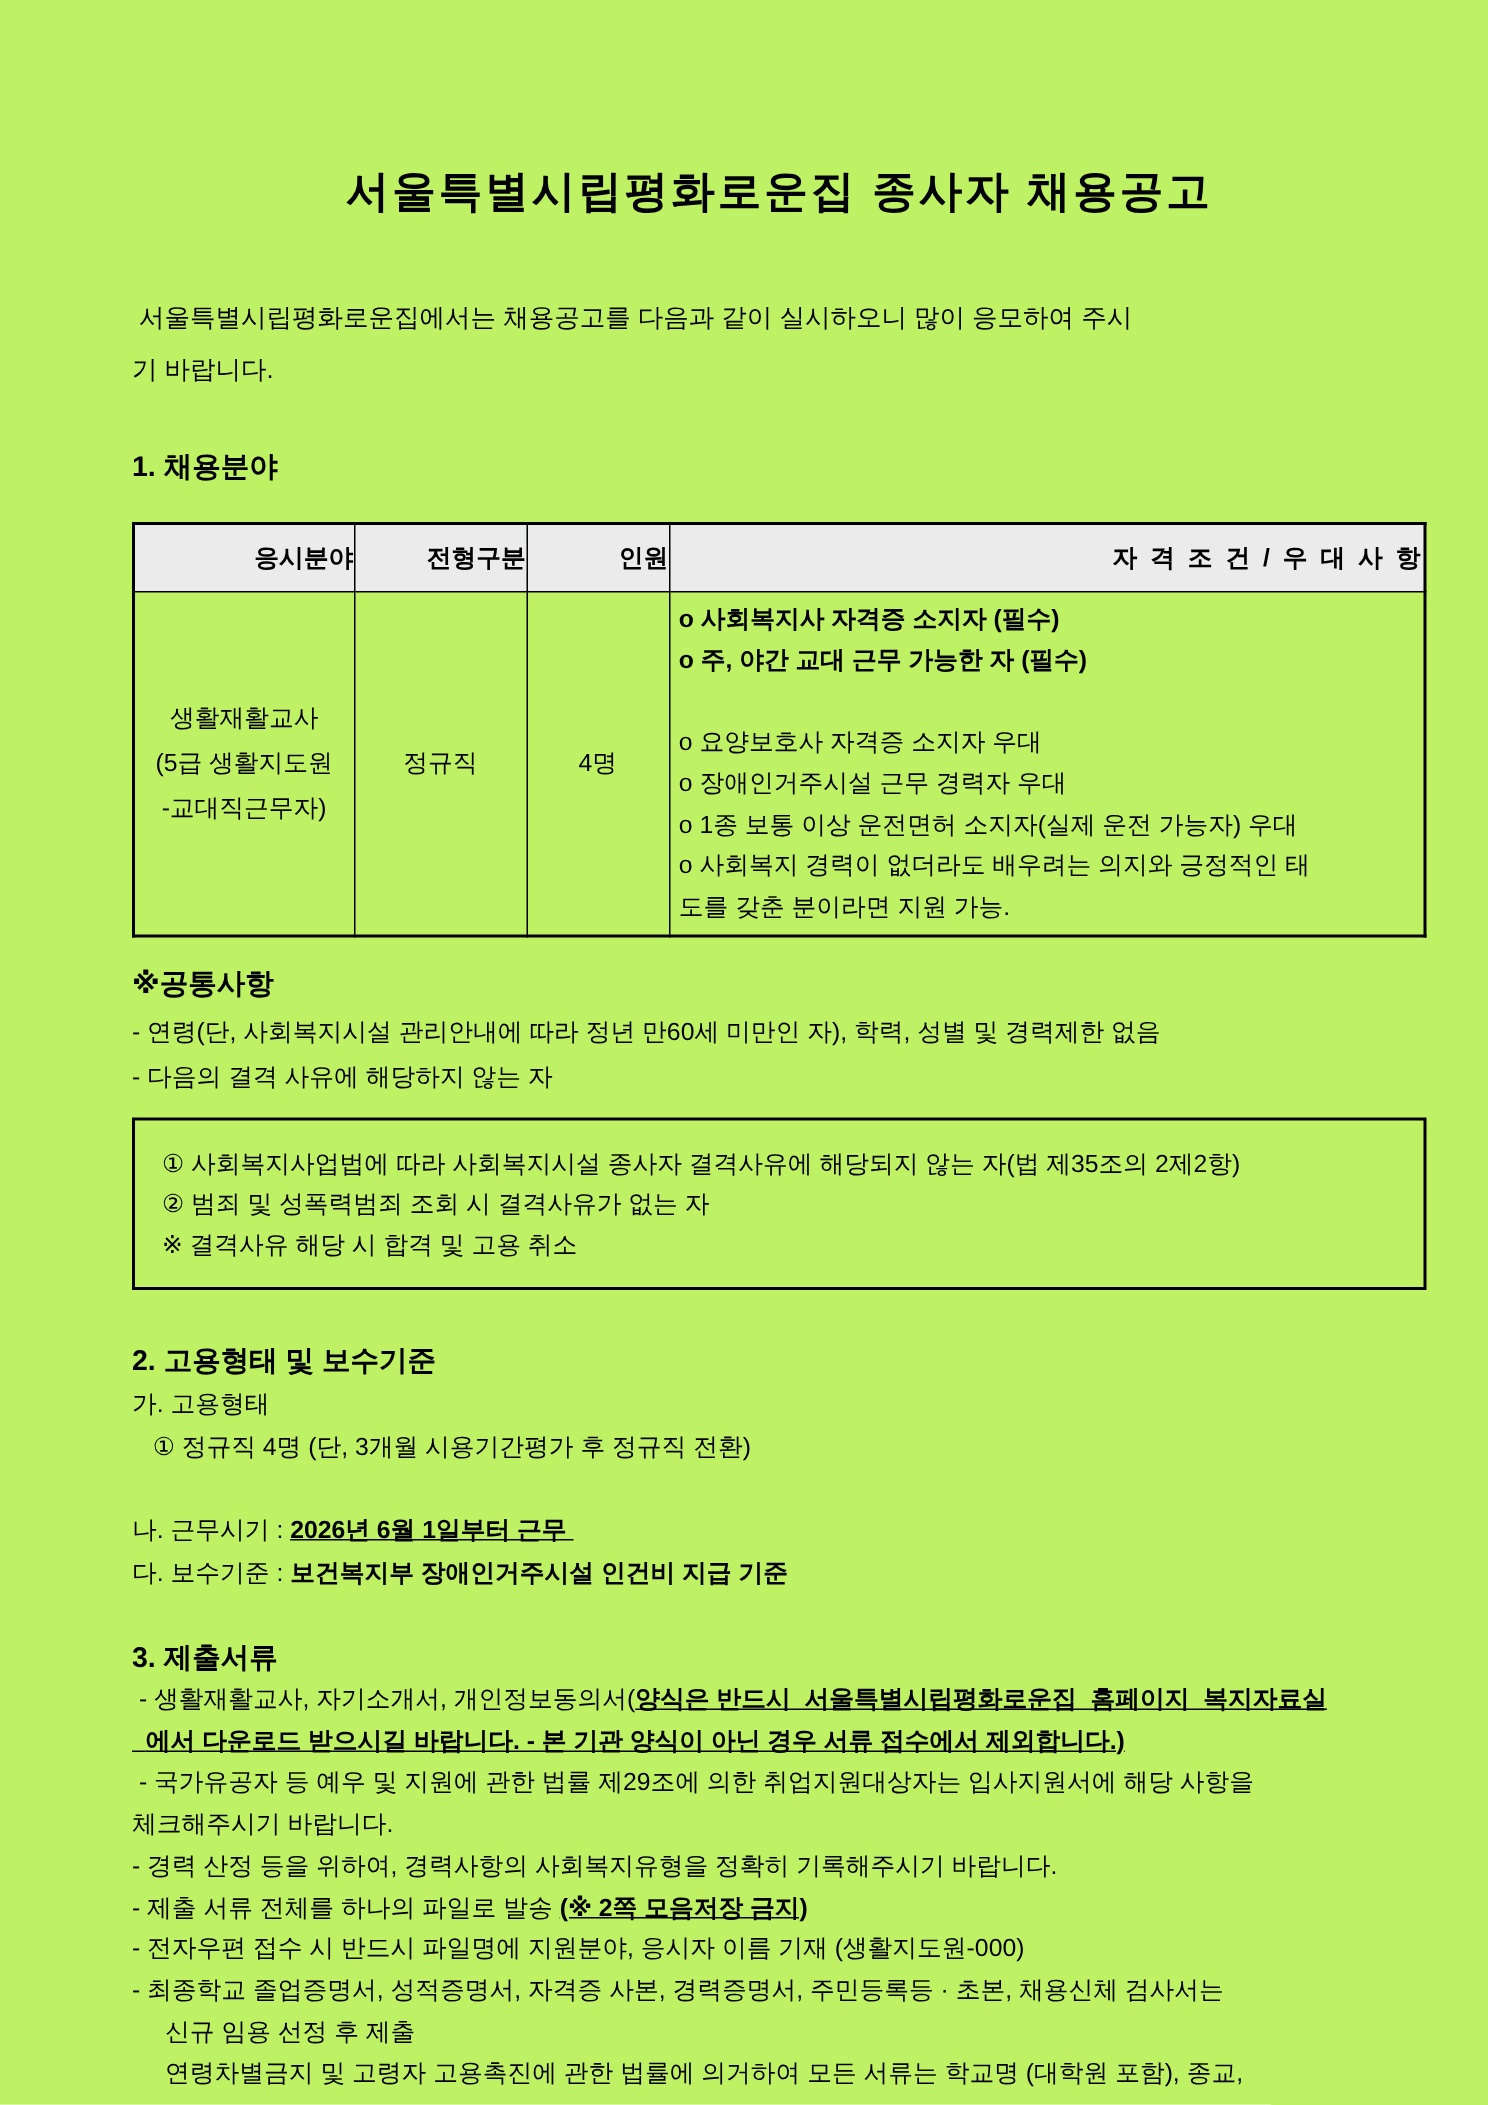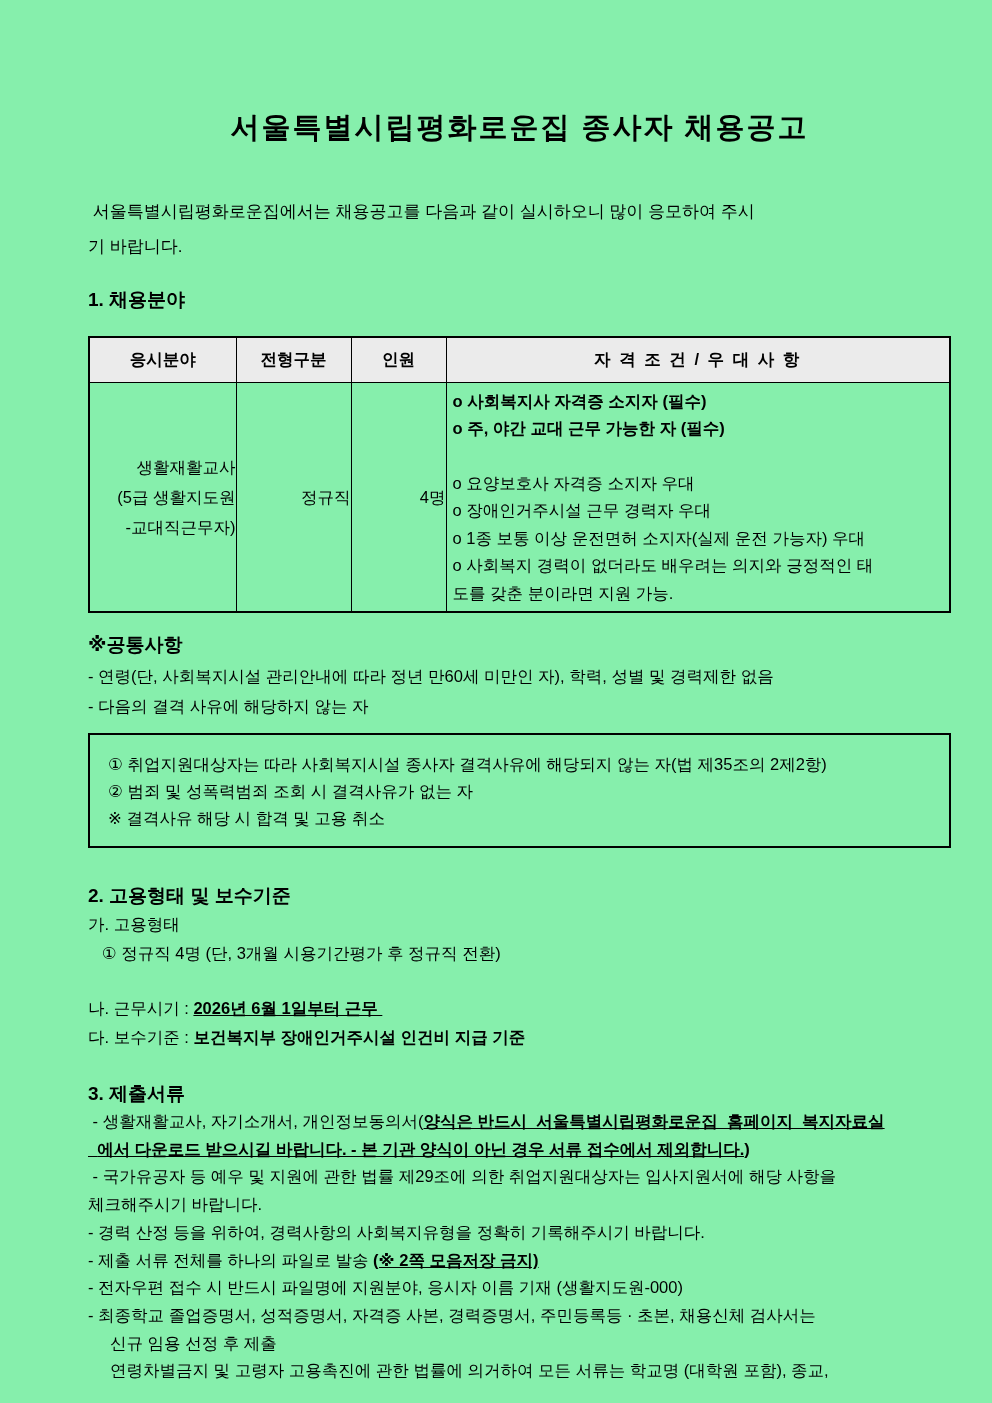--- a/index.html
+++ b/index.html
@@ -5,36 +5,36 @@
   * { margin: 0; padding: 0; box-sizing: border-box; }
   html, body { background: #ffffff; }
   body {
     width: 992px; height: 1403px;
     font-family: "Liberation Sans", "DejaVu Sans", sans-serif;
     color: #000;
   }
   .page {
     width: 992px; height: 1403px;
     padding: 108px 41px 0 88px;
-    background: #86efac;
+    background: #bef264;
   }
   .doc-title {
     text-align: center;
     font-size: 29px;
     font-weight: 900;
     letter-spacing: 2px;
     margin-bottom: 46px;
   }
   .line {
     font-size: 16.5px;
     line-height: 28px;
     white-space: pre-wrap;
   }
   .intro .line { line-height: 35px; font-size: 17px; }
-  .intro { margin-bottom: 22px; }
+  .intro { margin-bottom: 34px; }
   .sec-heading {
     font-size: 19px;
     font-weight: bold;
     line-height: 28px;
     white-space: pre-wrap;
   }
   .sec1-heading { margin-bottom: 22px; }
 
   table.recruit {
     width: 100%;
@@ -42,26 +42,26 @@
     border: 2px solid #000;
   }
   table.recruit th, table.recruit td {
     border: 1px solid #000;
     font-size: 16.5px;
   }
   table.recruit th {
     background: #ebebeb;
     height: 45px;
     font-weight: bold;
-    text-align: center;
+    text-align: right;
     vertical-align: middle;
   }
   th.qual-head { letter-spacing: 2px; }
   td.center-cell {
-    text-align: right;
+    text-align: center;
     vertical-align: middle;
     height: 187px;
     line-height: 30px;
     white-space: pre-wrap;
   }
   td.qual-cell {
     vertical-align: top;
     padding: 5px 6px 4px 6px;
     border-radius: 22px;
   }
@@ -135,21 +135,21 @@
         </td>
       </tr>
     </tbody>
   </table>
 
   <div class="common">
     <div class="sec-heading common-heading">※공통사항</div>
     <div class="line">- 연령(단, 사회복지시설 관리안내에 따라 정년 만60세 미만인 자), 학력, 성별 및 경력제한 없음</div>
     <div class="line">- 다음의 결격 사유에 해당하지 않는 자</div>
     <div class="exclusion-box">
-      <div class="line">① 취업지원대상자는 따라 사회복지시설 종사자 결격사유에 해당되지 않는 자(법 제35조의 2제2항)</div>
+      <div class="line">① 사회복지사업법에 따라 사회복지시설 종사자 결격사유에 해당되지 않는 자(법 제35조의 2제2항)</div>
       <div class="line">② 범죄 및 성폭력범죄 조회 시 결격사유가 없는 자</div>
       <div class="line">※ 결격사유 해당 시 합격 및 고용 취소</div>
     </div>
   </div>
 
   <div class="sec2">
     <div class="sec-heading">2. 고용형태 및 보수기준</div>
     <div class="line">가. 고용형태</div>
     <div class="line">   ① 정규직 4명 (단, 3개월 시용기간평가 후 정규직 전환)</div>
     <div class="sec2-gap"></div>

